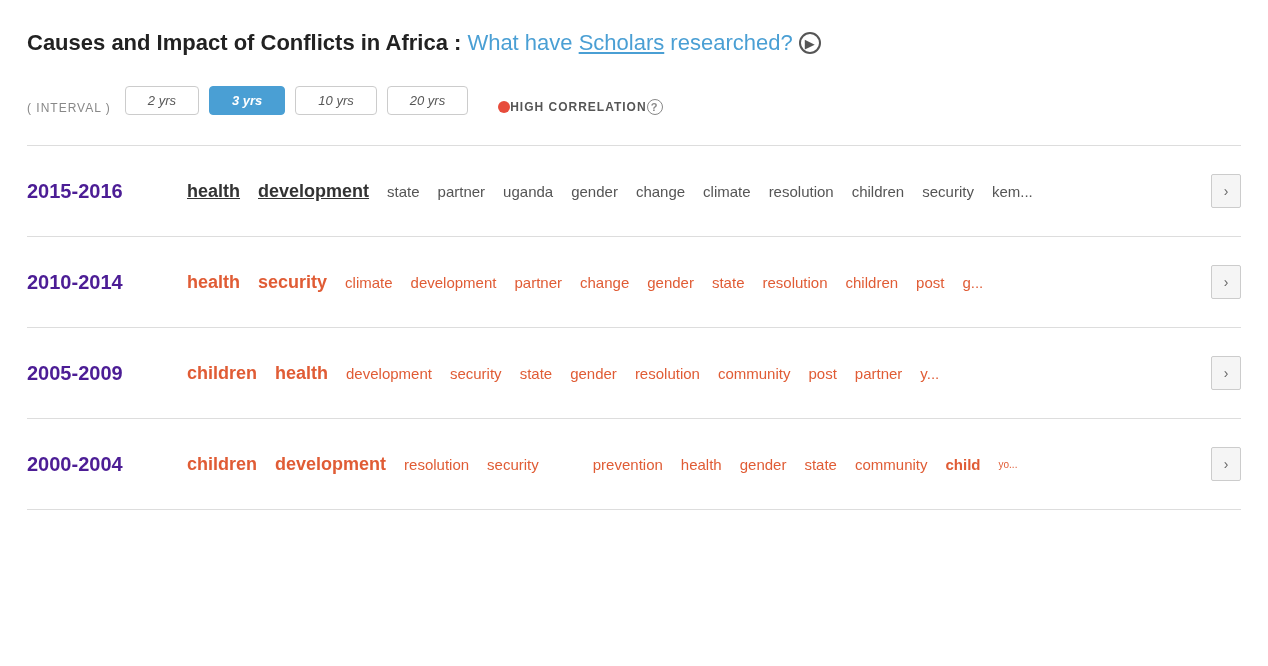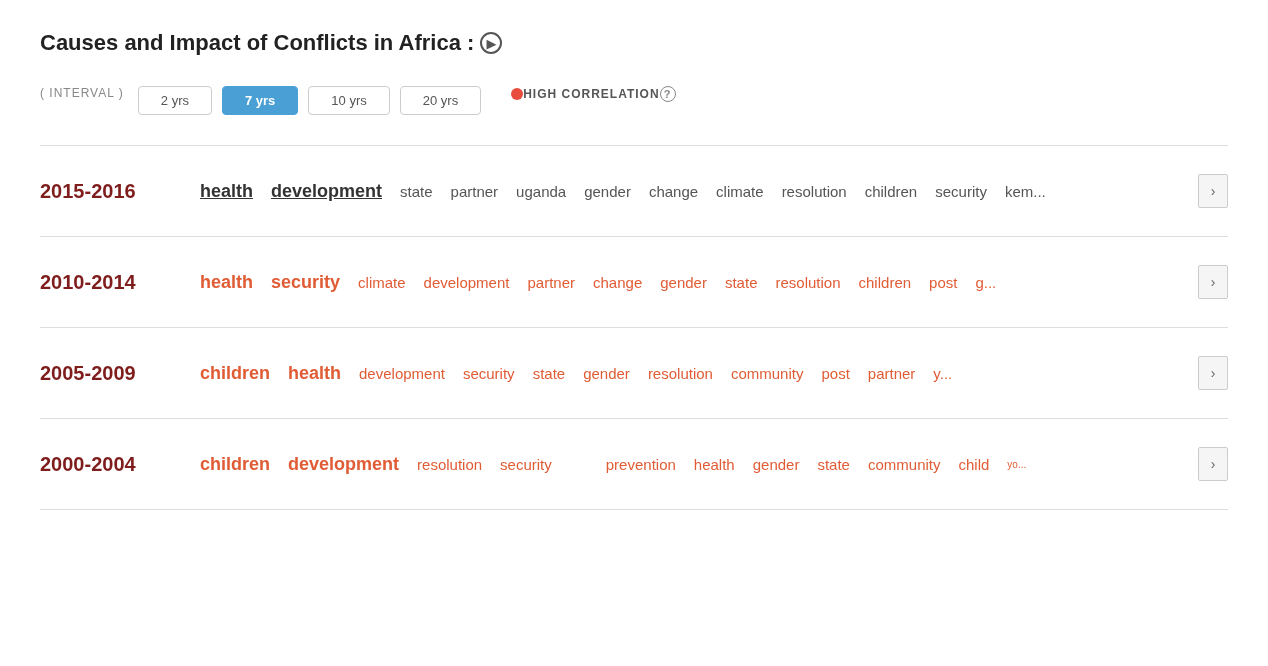--- a/index.html
+++ b/index.html
@@ -4,21 +4,21 @@
   <style>
     * { box-sizing: border-box; margin: 0; padding: 0; }
     body {
       font-family: Arial, Helvetica, sans-serif;
       background: #fff;
       color: #333;
       font-size: 14px;
     }
     .main-container {
       max-width: 1268px;
-      padding: 30px 40px;
+      padding: 30px 27px;
     }
     .title-row {
       display: flex;
       align-items: center;
       gap: 6px;
       margin-bottom: 30px;
     }
     .title-static {
       font-size: 22px;
       font-weight: bold;
@@ -37,39 +37,40 @@
       display: inline-flex;
       align-items: center;
       justify-content: center;
       font-size: 13px;
       color: #555;
       cursor: pointer;
       flex-shrink: 0;
     }
     .interval-row {
       display: flex;
-      align-items: flex-start;
+      align-items: flex-end;
       gap: 10px;
       margin-bottom: 30px;
     }
     .interval-label {
       font-size: 12px;
       color: #888;
       letter-spacing: 1px;
       margin-right: 4px;
     }
     .interval-btn {
       border: 1px solid #ccc;
       background: #fff;
       border-radius: 4px;
       padding: 6px 22px;
       font-size: 13px;
       color: #555;
       cursor: pointer;
       font-weight: normal;
+      font-style: italic;
     }
     .interval-btn.active {
       background: #4a9fd4;
       border-color: #4a9fd4;
       color: #fff;
       font-weight: bold;
     }
     .high-correlation {
       display: flex;
       align-items: center;
@@ -107,21 +108,21 @@
       display: flex;
       align-items: center;
       padding: 28px 0;
       border-bottom: 1px solid #ddd;
       position: relative;
       overflow: hidden;
     }
     .period-label {
       font-size: 20px;
       font-weight: bold;
-      color: #7f1d1d;
+      color: #4c1d95;
       min-width: 160px;
       flex-shrink: 0;
     }
     .keywords {
       display: flex;
       align-items: center;
       flex-wrap: nowrap;
       gap: 0;
       flex: 1;
       overflow: hidden;
@@ -153,27 +154,30 @@
       font-size: 14px;
     }
   </style>
 </head>
 <body>
 
 <div class="main-container">
 
   <div class="title-row">
     <span class="title-static">Causes and Impact of Conflicts in Africa : </span>
+    <a class="title-link">
+      <span>What have </span><span class="underline" style="text-decoration:underline;">Scholars</span><span> researched?</span>
+    </a>
     <span class="info-icon">▶</span>
   </div>
 
   <div class="interval-row">
     <span class="interval-label">( INTERVAL )</span>
     <button class="interval-btn">2 yrs</button>
-    <button class="interval-btn active">7 yrs</button>
+    <button class="interval-btn active">3 yrs</button>
     <button class="interval-btn">10 yrs</button>
     <button class="interval-btn">20 yrs</button>
     <div class="high-correlation">
       <span class="red-dot"></span>
       <span>HIGH CORRELATION</span>
       <span class="help-icon">?</span>
     </div>
   </div>
 
   <hr class="divider">
@@ -237,20 +241,20 @@
         <div class="keywords">
           <a class="keyword red">children</a>
           <a class="keyword red">development</a>
           <a class="keyword red" style="font-size: 15px; font-weight: normal;">resolution</a>
           <a class="keyword red" style="font-size: 15px; font-weight: normal;">security</a>
           <a class="keyword red" style="font-size: 15px; font-weight: normal; margin-left: 36px;">prevention</a>
           <a class="keyword red" style="font-size: 15px; font-weight: normal;">health</a>
           <a class="keyword red" style="font-size: 15px; font-weight: normal;">gender</a>
           <a class="keyword red" style="font-size: 15px; font-weight: normal;">state</a>
           <a class="keyword red" style="font-size: 15px; font-weight: normal;">community</a>
-          <a class="keyword red" style="font-size: 15px; font-weight: normal;">child</a>
+          <a class="keyword red" style="font-size: 15px; font-weight: bold;">child</a>
           <a class="keyword red" style="font-size: 10px; font-weight: normal;">yo...</a>
         </div>
         <div class="more-btn">›</div>
       </div>
     </div>
 
 </div>
 
 </body></html>

